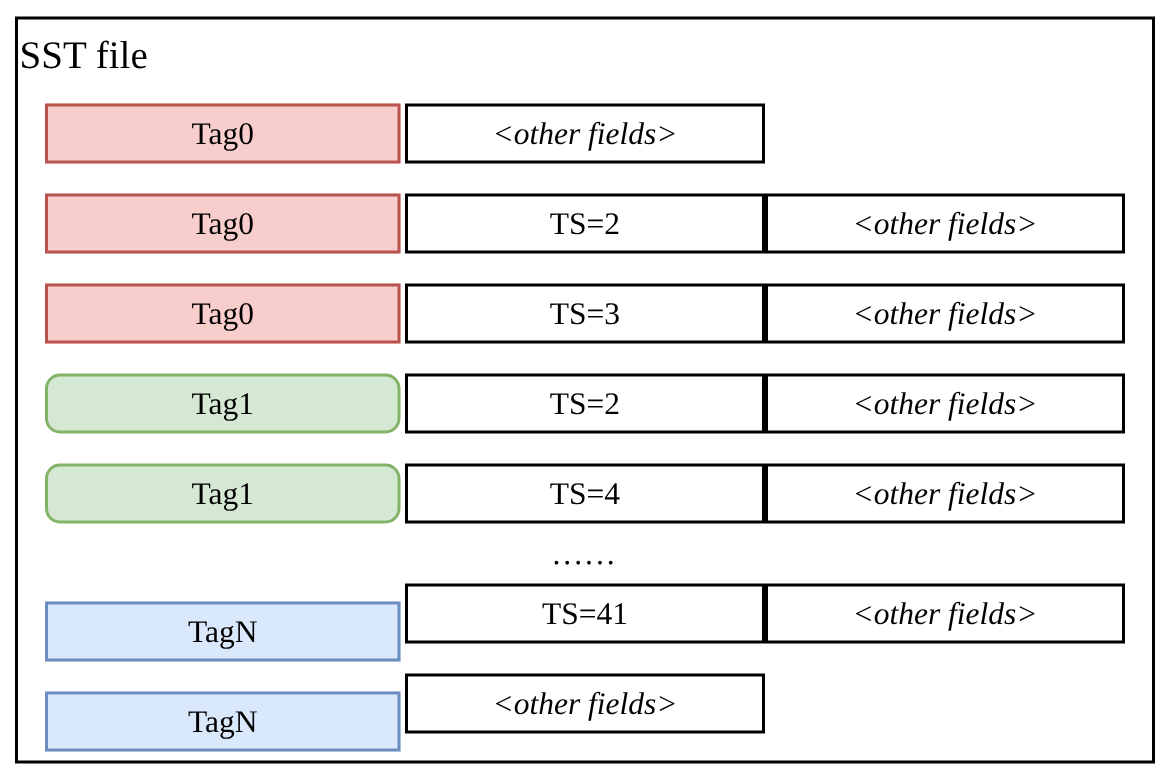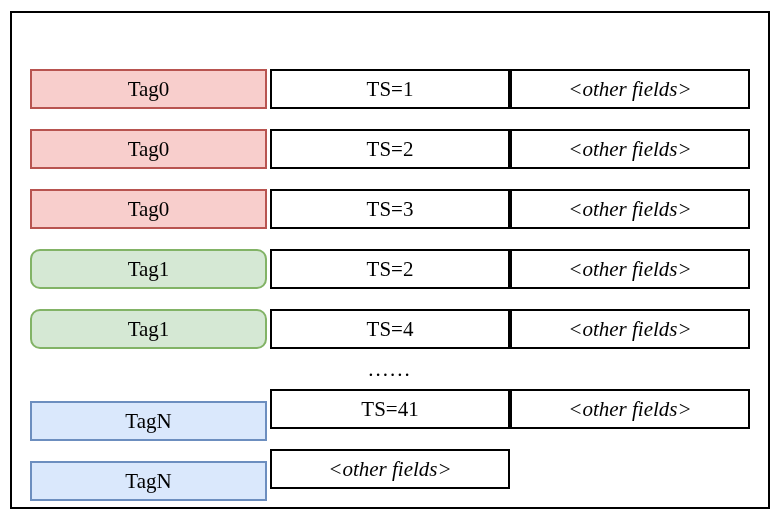--- a/index.html
+++ b/index.html
@@ -97,26 +97,26 @@
     font-size: 21px;
     letter-spacing: 2px;
     margin-bottom: 0;
   }
 </style>
 </head>
 <body>
 
 <div class="canvas">
   <div class="outer-box">
+    <div class="box-title">SST file</div>
 
     <div class="rows">
 
       <div class="row row-red">
         <div class="cell tag">Tag0</div>
-        <div class="cell ts">TS=1</div>
         <div class="cell other">&lt;other fields&gt;</div>
       </div>
 
       <div class="row row-red">
         <div class="cell tag">Tag0</div>
         <div class="cell ts">TS=2</div>
         <div class="cell other">&lt;other fields&gt;</div>
       </div>
 
       <div class="row row-red">

